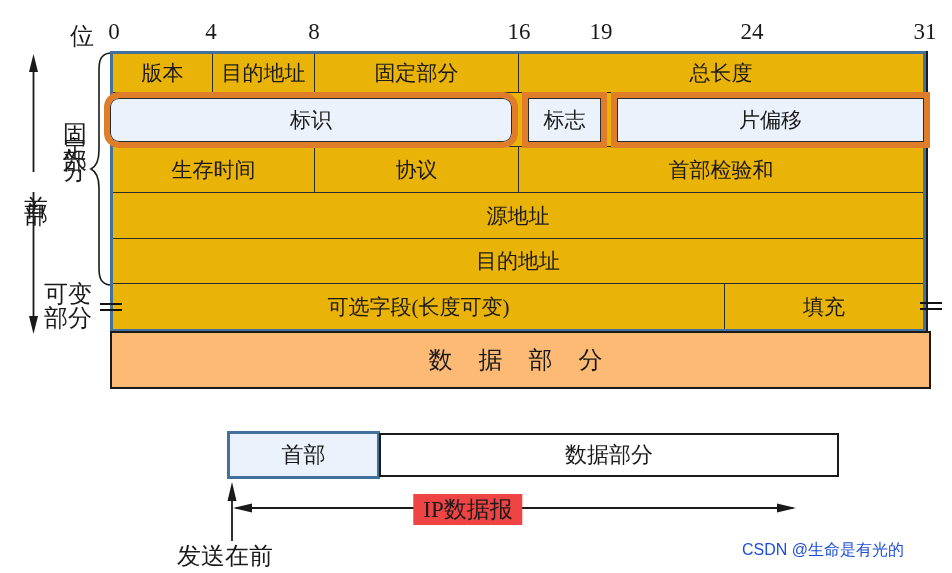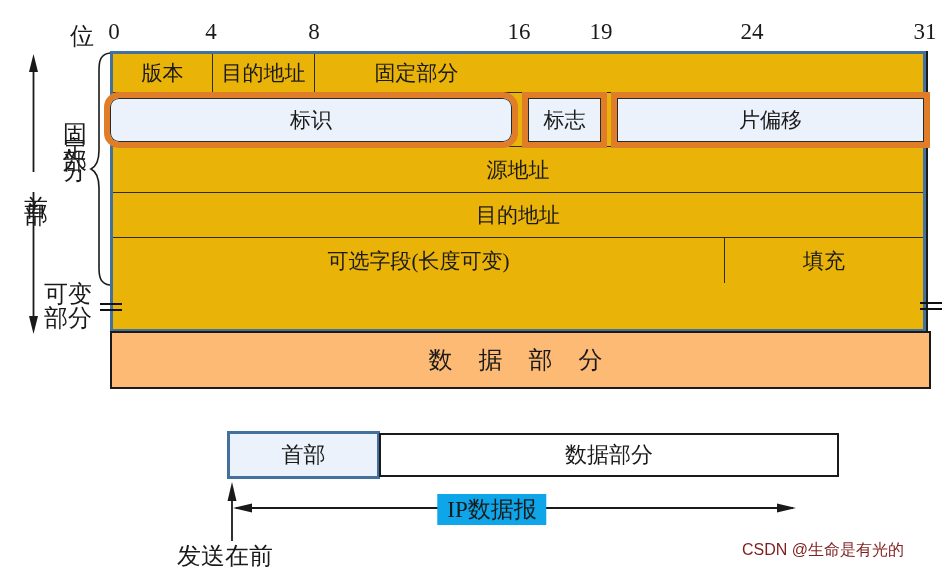--- a/index.html
+++ b/index.html
@@ -57,26 +57,26 @@
             display:flex;align-items:center;justify-content:center;
             font-size:24px;letter-spacing:10px;z-index:2;}
 
   
   .pk-header{position:absolute;left:227px;top:431px;width:153px;height:48px;
              box-sizing:border-box;border:3px solid #41719C;background:#EBF2FB;
              display:flex;align-items:center;justify-content:center;font-size:22px;z-index:2;}
   .pk-data{position:absolute;left:379px;top:433px;width:460px;height:44px;
            box-sizing:border-box;border:2px solid #1a1a1a;background:#fff;
            display:flex;align-items:center;justify-content:center;font-size:22px;z-index:2;}
-  .pk-label{position:absolute;left:492px;top:494px;transform:translateX(-50%);
-            font-size:23px;background:#0ea5e9;padding:0 10px;z-index:2;}
+  .pk-label{position:absolute;left:468px;top:494px;transform:translateX(-50%);
+            font-size:23px;background:#ef4444;padding:0 10px;z-index:2;}
   .sent-first{position:absolute;left:177px;top:540px;font-size:24px;z-index:2;}
 
   
-  .watermark{position:absolute;left:742px;top:540px;font-size:16px;color:#7f1d1d;
+  .watermark{position:absolute;left:742px;top:540px;font-size:16px;color:#1d4ed8;
              font-family:"Liberation Sans","DejaVu Sans",sans-serif;z-index:2;}
 </style>
 </head>
 <body>
 
 <div class="stage">
 
   <svg class="gfx" width="952" height="573" viewBox="0 0 952 573">
 
     <g>
@@ -114,22 +114,28 @@
   <div class="lbl-variable">
     <span>可变</span><br>
     <span>部分</span>
   </div>
 
   <div class="ip-table">
     <div class="row r1">
       <div class="c">版本</div>
       <div class="c">目的地址</div>
       <div class="c">固定部分</div>
+      <div class="c">总长度</div>
     </div>
     <div class="row r2"></div>
+    <div class="row r3">
+      <div class="c">生存时间</div>
+      <div class="c">协议</div>
+      <div class="c">首部检验和</div>
+    </div>
     <div class="row r4">
       <div class="c">源地址</div>
     </div>
     <div class="row r5">
       <div class="c">目的地址</div>
     </div>
     <div class="row r6">
       <div class="c">可选字段(长度可变)</div>
       <div class="c">填充</div>
     </div>

